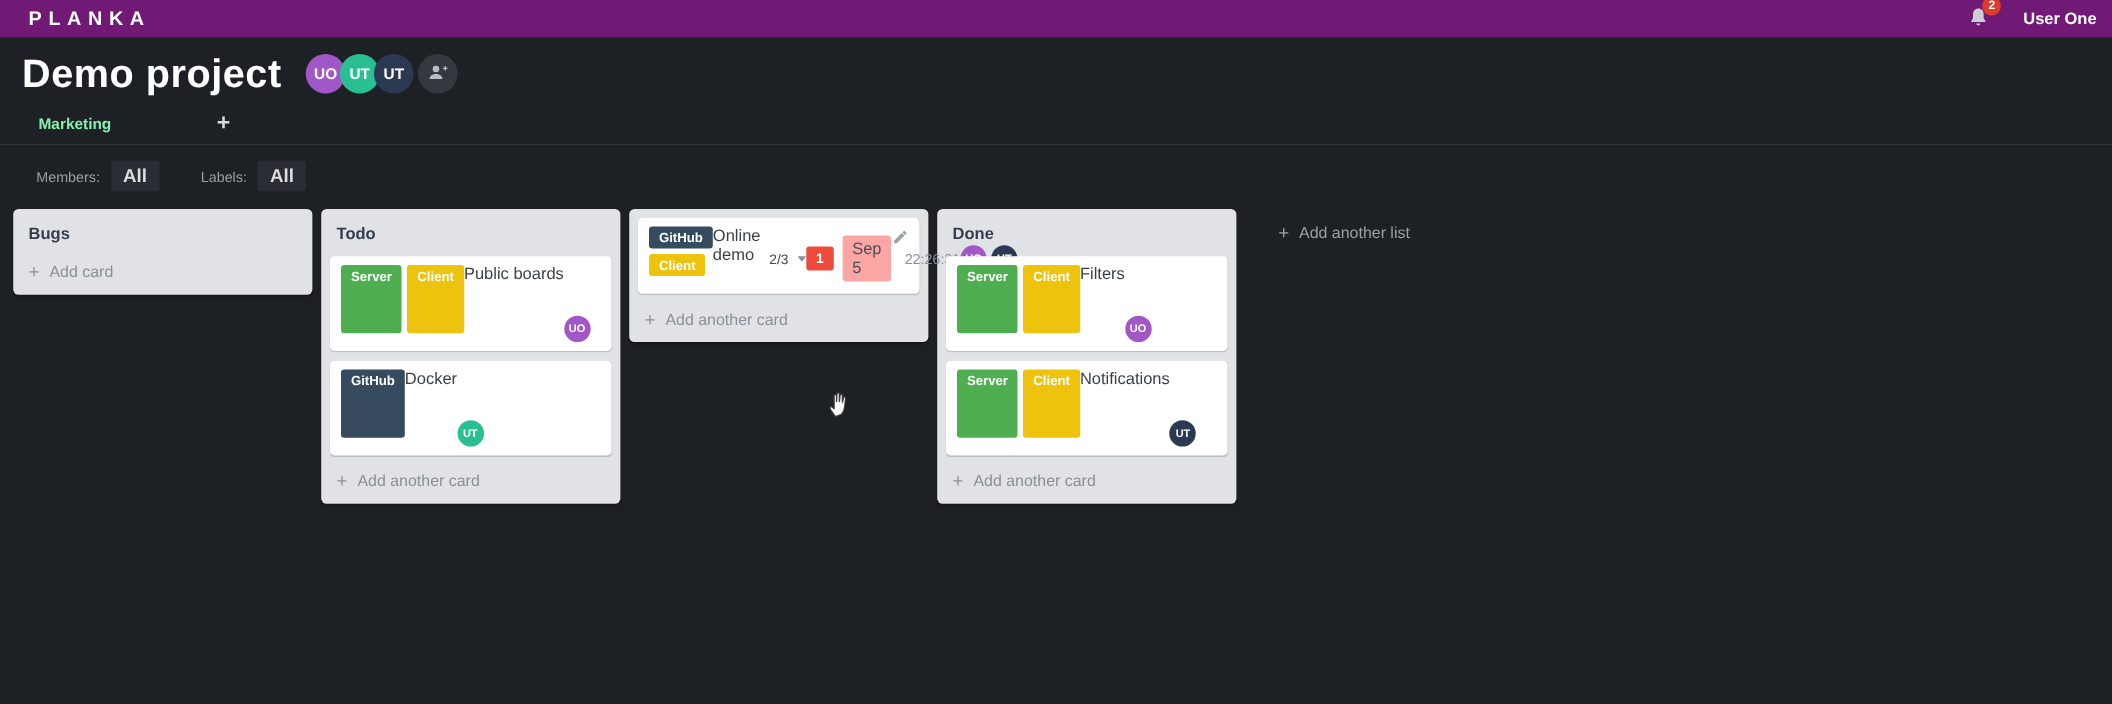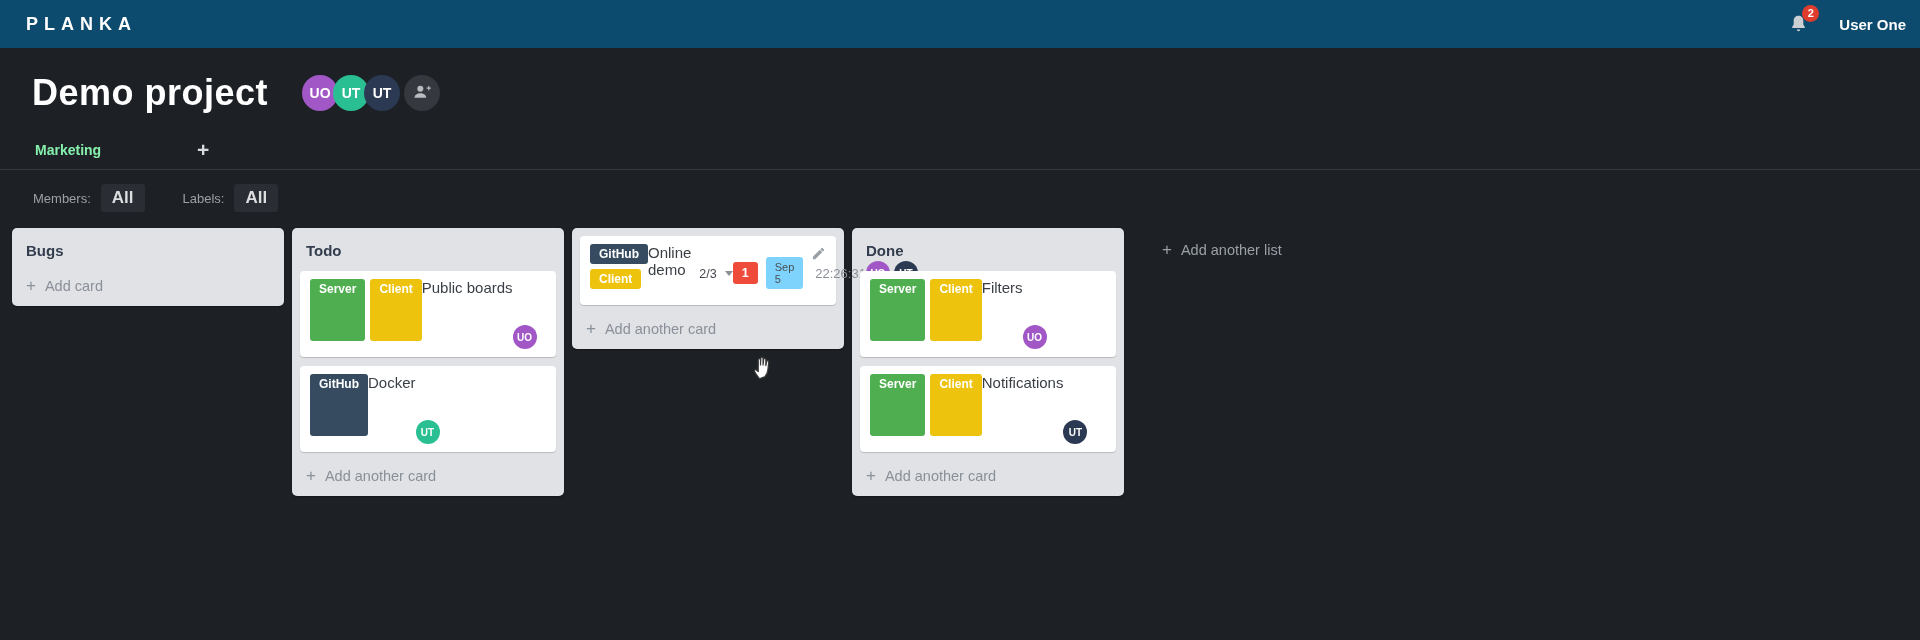--- a/index.html
+++ b/index.html
@@ -3,36 +3,36 @@
 <meta charset="utf-8">
 <style>
   * { box-sizing: border-box; }
   html,body { margin:0; padding:0; }
   body {
     width:1920px; height:640px; overflow:hidden; position:relative;
     background:#1d2126; font-family:"Liberation Sans", sans-serif;
   }
   
   .topbar {
-    height:48px; background:#0c4a6e; display:flex; align-items:center;
+    height:34px; background:#701a75; display:flex; align-items:center;
     justify-content:space-between; padding:0 14px 0 26px;
   }
   .logo { color:#fff; font-weight:bold; font-size:18px; letter-spacing:6px; cursor:pointer; }
   .topbar-right { display:flex; align-items:center; gap:30px; }
   .bell-wrap { position:relative; cursor:pointer; margin-top:3px; }
   .notif-count {
     position:absolute; top:-8px; right:-10px; background:#e03c2e; color:#fff;
     font-size:11px; font-weight:bold; width:17px; height:17px; line-height:17px;
     text-align:center; border-radius:50%;
   }
   .user-name { color:#fff; font-weight:bold; font-size:15px; cursor:pointer; }
 
   
   .project-header { display:flex; align-items:center; gap:22px; padding:12px 0 4px 20px; }
-  .project-title { margin:12px; color:#fff; font-size:36px; font-weight:bold; letter-spacing:.5px;text-align:right; }
+  .project-title { margin:0; color:#fff; font-size:36px; font-weight:bold; letter-spacing:.5px;text-align:right; }
   .members { display:flex; align-items:center; }
   .avatar {
     width:36px; height:36px; border-radius:50%; color:#fff; font-weight:bold;
     font-size:14px; display:flex; align-items:center; justify-content:center;
     margin-left:-5px; cursor:pointer;
   }
   .avatar:first-child { margin-left:0; }
   .add-member {
     width:36px; height:36px; border-radius:50%; background:#35383e; border:none;
     margin-left:4px; display:flex; align-items:center; justify-content:center; cursor:pointer;
@@ -85,21 +85,21 @@
   .caret { width:0; height:0; border-left:4px solid transparent; border-right:4px solid transparent; border-top:5px solid #8a9099; cursor:pointer; }
 
   .tasks { margin:2px 0 4px; }
   .task { font-size:13.5px; color:#3f444a; padding:3px 0; }
   .task.done { color:#a9b0b8; }
   .task.done .task-text { text-decoration:line-through; }
   .task .dash { margin-right:6px; }
 
   .card-footer { display:flex; align-items:center; margin-top:5px; }
   .notif-badge { background:#ef4b3a; color:#fff; font-weight:bold; font-size:12.5px; padding:4px 9px; border-radius:3px; margin-right:8px; }
-  .due-badge { background:#7dd3fc; color:#4a4f55; font-size:11px; padding:4px 9px; border-radius:3px; margin-right:12px; cursor:pointer; }
+  .due-badge { background:#fca5a5; color:#4a4f55; font-size:15px; padding:4px 9px; border-radius:3px; margin-right:12px; cursor:pointer; }
   .timer { color:#8a9099; font-size:13px; cursor:pointer; }
   .card-footer .card-members { margin-left:auto; margin-top:0; }
 
   .list-footer { color:#8a9099; font-size:14.5px; padding:7px 6px 4px; display:flex; align-items:center; gap:9px; cursor:pointer; }
   .plus-glyph { font-size:17px; line-height:14px; }
 
   .add-list {
     color:#9aa0a6; font-size:14.5px; display:flex; align-items:center; gap:9px;
     padding:12px 16px; margin-left:14px; margin-top:2px; cursor:pointer; border-radius:4px;
   }

